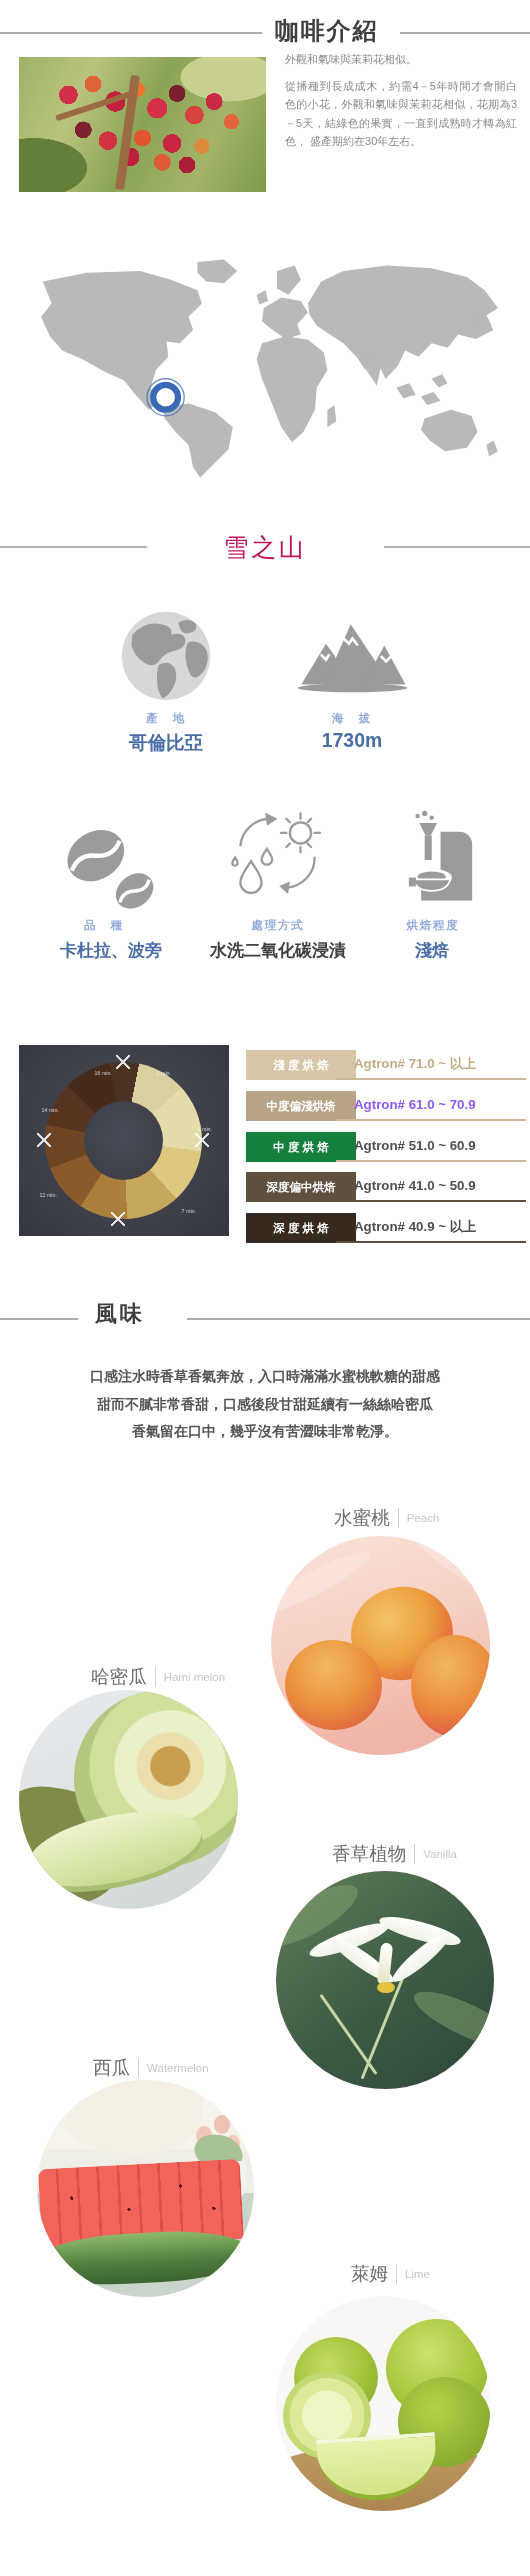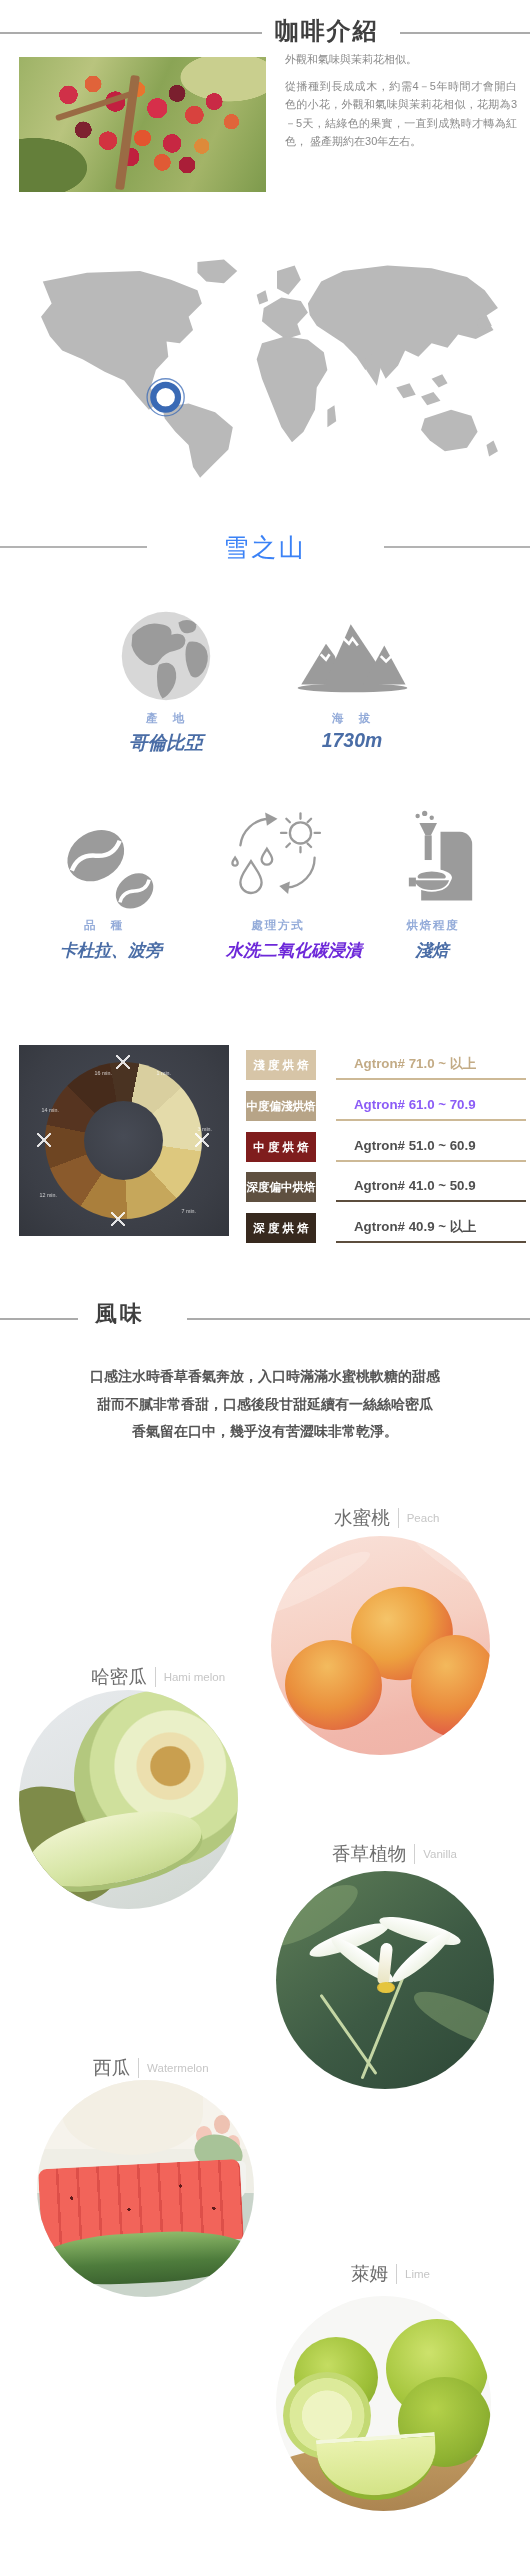--- a/index.html
+++ b/index.html
@@ -28,34 +28,34 @@
       radial-gradient(circle 8px at 74% 66%,#dd8a3a 0 95%,transparent 96%),
       radial-gradient(circle 9.7px at 45% 74%,#c0203e 0 95%,transparent 96%),
       radial-gradient(circle 8.8px at 58% 78%,#e05a35 0 95%,transparent 96%),
       radial-gradient(circle 8.8px at 68% 80%,#aa1e38 0 95%,transparent 96%),
       radial-gradient(80px 40px at 85% 15%,#c9cf8e 0 60%,transparent 61%),
       radial-gradient(88px 49px at 6% 82%,#647f3a 0 60%,transparent 61%),
       linear-gradient(115deg,#9db266 0%,#b9c47e 25%,#8aa455 50%,#a3b468 75%,#7d9a4c 100%);}
   .branch{position:absolute;background:#9a6b44;border-radius:2.7px;}
   
   .attr-label{position:absolute;font-size:11.5px;font-weight:bold;letter-spacing:1.8px;transform:translateX(-50%);white-space:nowrap;}
-  .attr-value{position:absolute;font-weight:bold;transform:translateX(-50%);white-space:nowrap;font-style:italic;}
+  .attr-value{position:absolute;font-weight:bold;transform:translateX(-50%);white-space:nowrap;}
   
   .wheel{left:18.6px;top:1045px;width:210px;height:191px;overflow:hidden;
          background:radial-gradient(circle at 50% 45%,#474b55 0%,#3b3e46 70%,#33363d 100%);}
   .wheel-ring{position:absolute;left:26px;top:17px;width:157px;height:157px;border-radius:50%;
     background:conic-gradient(from -10deg,#4a3322 0 6%,#d9cf9f 6% 16%,#e4dbaa 16% 30%,#ddc87e 30% 41%,#c6a75b 41% 52%,#aa7f3c 52% 62%,#8a5a2c 62% 72%,#6e4522 72% 81%,#563420 81% 90%,#462b1b 90% 100%);}
   .wheel-ring::after{content:'';position:absolute;inset:39px;border-radius:50%;
     background:radial-gradient(circle at 50% 45%,#474b55 0%,#3b3e46 90%);}
   .tick{position:absolute;width:14px;height:14px;opacity:.85;
     background:linear-gradient(45deg,transparent 44%,#fff 44% 56%,transparent 56%),
                linear-gradient(-45deg,transparent 44%,#fff 44% 56%,transparent 56%);}
   .wheel-min{position:absolute;font-size:5.3px;color:rgba(255,255,255,.75);white-space:nowrap;}
   .roast-row{left:246px;width:280px;height:30px;}
-  .roast-row .chip{position:absolute;left:0;top:0;width:70px;height:30px;line-height:30px;
+  .roast-row .chip{position:absolute;left:0;top:0;width:110px;height:30px;line-height:30px;
     text-align:center;color:#fff;font-size:11.5px;font-weight:bold;white-space:nowrap;}
   .roast-row .val{position:absolute;left:108px;top:0;height:30px;line-height:28px;
     font-size:13.3px;font-weight:bold;white-space:nowrap;}
   .roast-row .rule{position:absolute;left:90px;bottom:0;width:190px;height:1.8px;}
   
   .flavor-line{position:absolute;left:0;width:530px;text-align:center;
     font-size:14px;font-weight:bold;color:#555;white-space:nowrap;}
   .note-label{position:absolute;display:flex;align-items:center;white-space:nowrap;}
   .note-label .zh{font-size:18.6px;color:#6e6e6e;}
   .note-label .bar{width:0.9px;height:19.4px;background:#d0d0d0;margin:0 8px;}
@@ -118,21 +118,21 @@
       <path d="M462 185 L492 175 L515 182 L522 200 L510 218 L485 222 L468 210 L458 198 Z"></path>
       <path d="M532 215 L540 210 L545 222 L535 228 Z"></path>
     </g>
     <g>
       <circle cx="169" cy="161" r="21" fill="none" stroke="#3a6ab5" stroke-width="1.5" opacity="0.75"></circle>
       <circle cx="169" cy="161" r="14" fill="none" stroke="#3a6ab5" stroke-width="7"></circle>
     </g>
   </svg>
 
   <div class="hline" style="left:0;top:546px;width:147px;background:#b3b3b3;"></div>
-  <div class="abs" style="left: 265px; top: 531px; transform: translateX(-50%); font-size: 25px; letter-spacing: 2.7px; white-space: nowrap; color: #3b82f6;">雪之山</div>
+  <div class="abs" style="left: 265px; top: 531px; transform: translateX(-50%); font-size: 25px; letter-spacing: 2.7px; white-space: nowrap; color: #be185d;">雪之山</div>
   <div class="hline" style="left:384px;top:546px;width:147px;background:#b3b3b3;"></div>
 
   <svg class="abs" style="left:120px;top:610px;" width="92" height="92" viewBox="0 0 104 104">
     <circle cx="52" cy="52" r="50" fill="#d7d7d7"></circle>
     <clipPath id="gclip">
         <circle cx="52" cy="52" r="50"></circle>
       </clipPath>
     <g clip-path="url(#gclip)" fill="#9b9b9b">
       <path d="M14 28 Q28 12 46 16 Q60 18 58 28 Q72 24 74 34 Q74 44 62 46 Q50 48 44 58 Q38 66 28 60 Q16 52 13 40 Z"></path>
       <path d="M44 62 Q56 56 62 66 Q66 76 60 88 Q54 98 48 100 Q42 92 42 80 Q41 70 44 62 Z"></path>
@@ -197,21 +197,21 @@
     <ellipse cx="38" cy="78" rx="23" ry="10" fill="#fff"></ellipse>
     <ellipse cx="38" cy="77" rx="16" ry="6" fill="#9b9b9b"></ellipse>
     <path d="M17 80 Q20 93 38 93 Q56 93 59 80 Z" fill="#9b9b9b" stroke="#fff" stroke-width="2"></path>
     <rect x="12" y="78" width="8" height="10" fill="#9b9b9b"></rect>
   </svg>
 
   <div class="attr-label" style="left: 104px; top: 918px; color: rgb(147, 171, 217);">品　種</div>
   <div class="attr-label" style="left: 278px; top: 918px; color: rgb(147, 171, 217);">處理方式</div>
   <div class="attr-label" style="left: 433px; top: 918px; color: rgb(147, 171, 217);">烘焙程度</div>
   <div class="attr-value" style="left: 111px; top: 939px; font-size: 17px; color: rgb(74, 109, 166);">卡杜拉、波旁</div>
-  <div class="attr-value" style="left: 278px; top: 939px; font-size: 17px; color: #6d28d9; margin-left: 16px;">水洗二氧化碳浸漬</div>
+  <div class="attr-value" style="left: 278px; top: 939px; font-size: 17px; color: #404040;">水洗二氧化碳浸漬</div>
   <div class="attr-value" style="left: 432px; top: 939px; font-size: 17px; color: rgb(74, 109, 166);">淺焙</div>
 
   <div class="abs wheel">
     <div class="wheel-ring"></div>
     <div class="tick" style="left:97px;top:9.7px;"></div>
     <div class="tick" style="left:176px;top:88px;"></div>
     <div class="tick" style="left:92px;top:167px;"></div>
     <div class="tick" style="left:18.6px;top:88px;"></div>
     <span class="wheel-min" style="left:76px;top:25px;">16 min.</span>
     <span class="wheel-min" style="left:138px;top:25px;">1 min.</span>
@@ -225,21 +225,21 @@
     <div class="chip" style="background: rgb(215, 197, 167);">淺 度 烘 焙</div>
     <div class="val" style="color: rgb(195, 171, 133);">Agtron# 71.0 ~ 以上</div>
     <div class="rule" style="background: rgb(205, 185, 150);"></div>
   </div>
   <div class="abs roast-row" style="top:1091px;">
     <div class="chip" style="background: rgb(183, 164, 135);">中度偏淺烘焙</div>
     <div class="val" style="color: #8b5cf6;">Agtron# 61.0 ~ 70.9</div>
     <div class="rule" style="background: rgb(205, 185, 150);"></div>
   </div>
   <div class="abs roast-row" style="top:1132px;">
-    <div class="chip" style="background: #7f1d1d;">中 度 烘 焙</div>
+    <div class="chip" style="background: #15803d;">中 度 烘 焙</div>
     <div class="val" style="color: rgb(79, 79, 79);">Agtron# 51.0 ~ 60.9</div>
     <div class="rule" style="background: rgb(205, 185, 150);"></div>
   </div>
   <div class="abs roast-row" style="top:1172px;">
     <div class="chip" style="background: rgb(95, 80, 64);">深度偏中烘焙</div>
     <div class="val" style="color: rgb(79, 79, 79);">Agtron# 41.0 ~ 50.9</div>
     <div class="rule" style="background: rgb(92, 77, 61);"></div>
   </div>
   <div class="abs roast-row" style="top:1213px;">
     <div class="chip" style="background: rgb(55, 41, 30);">深 度 烘 焙</div>

